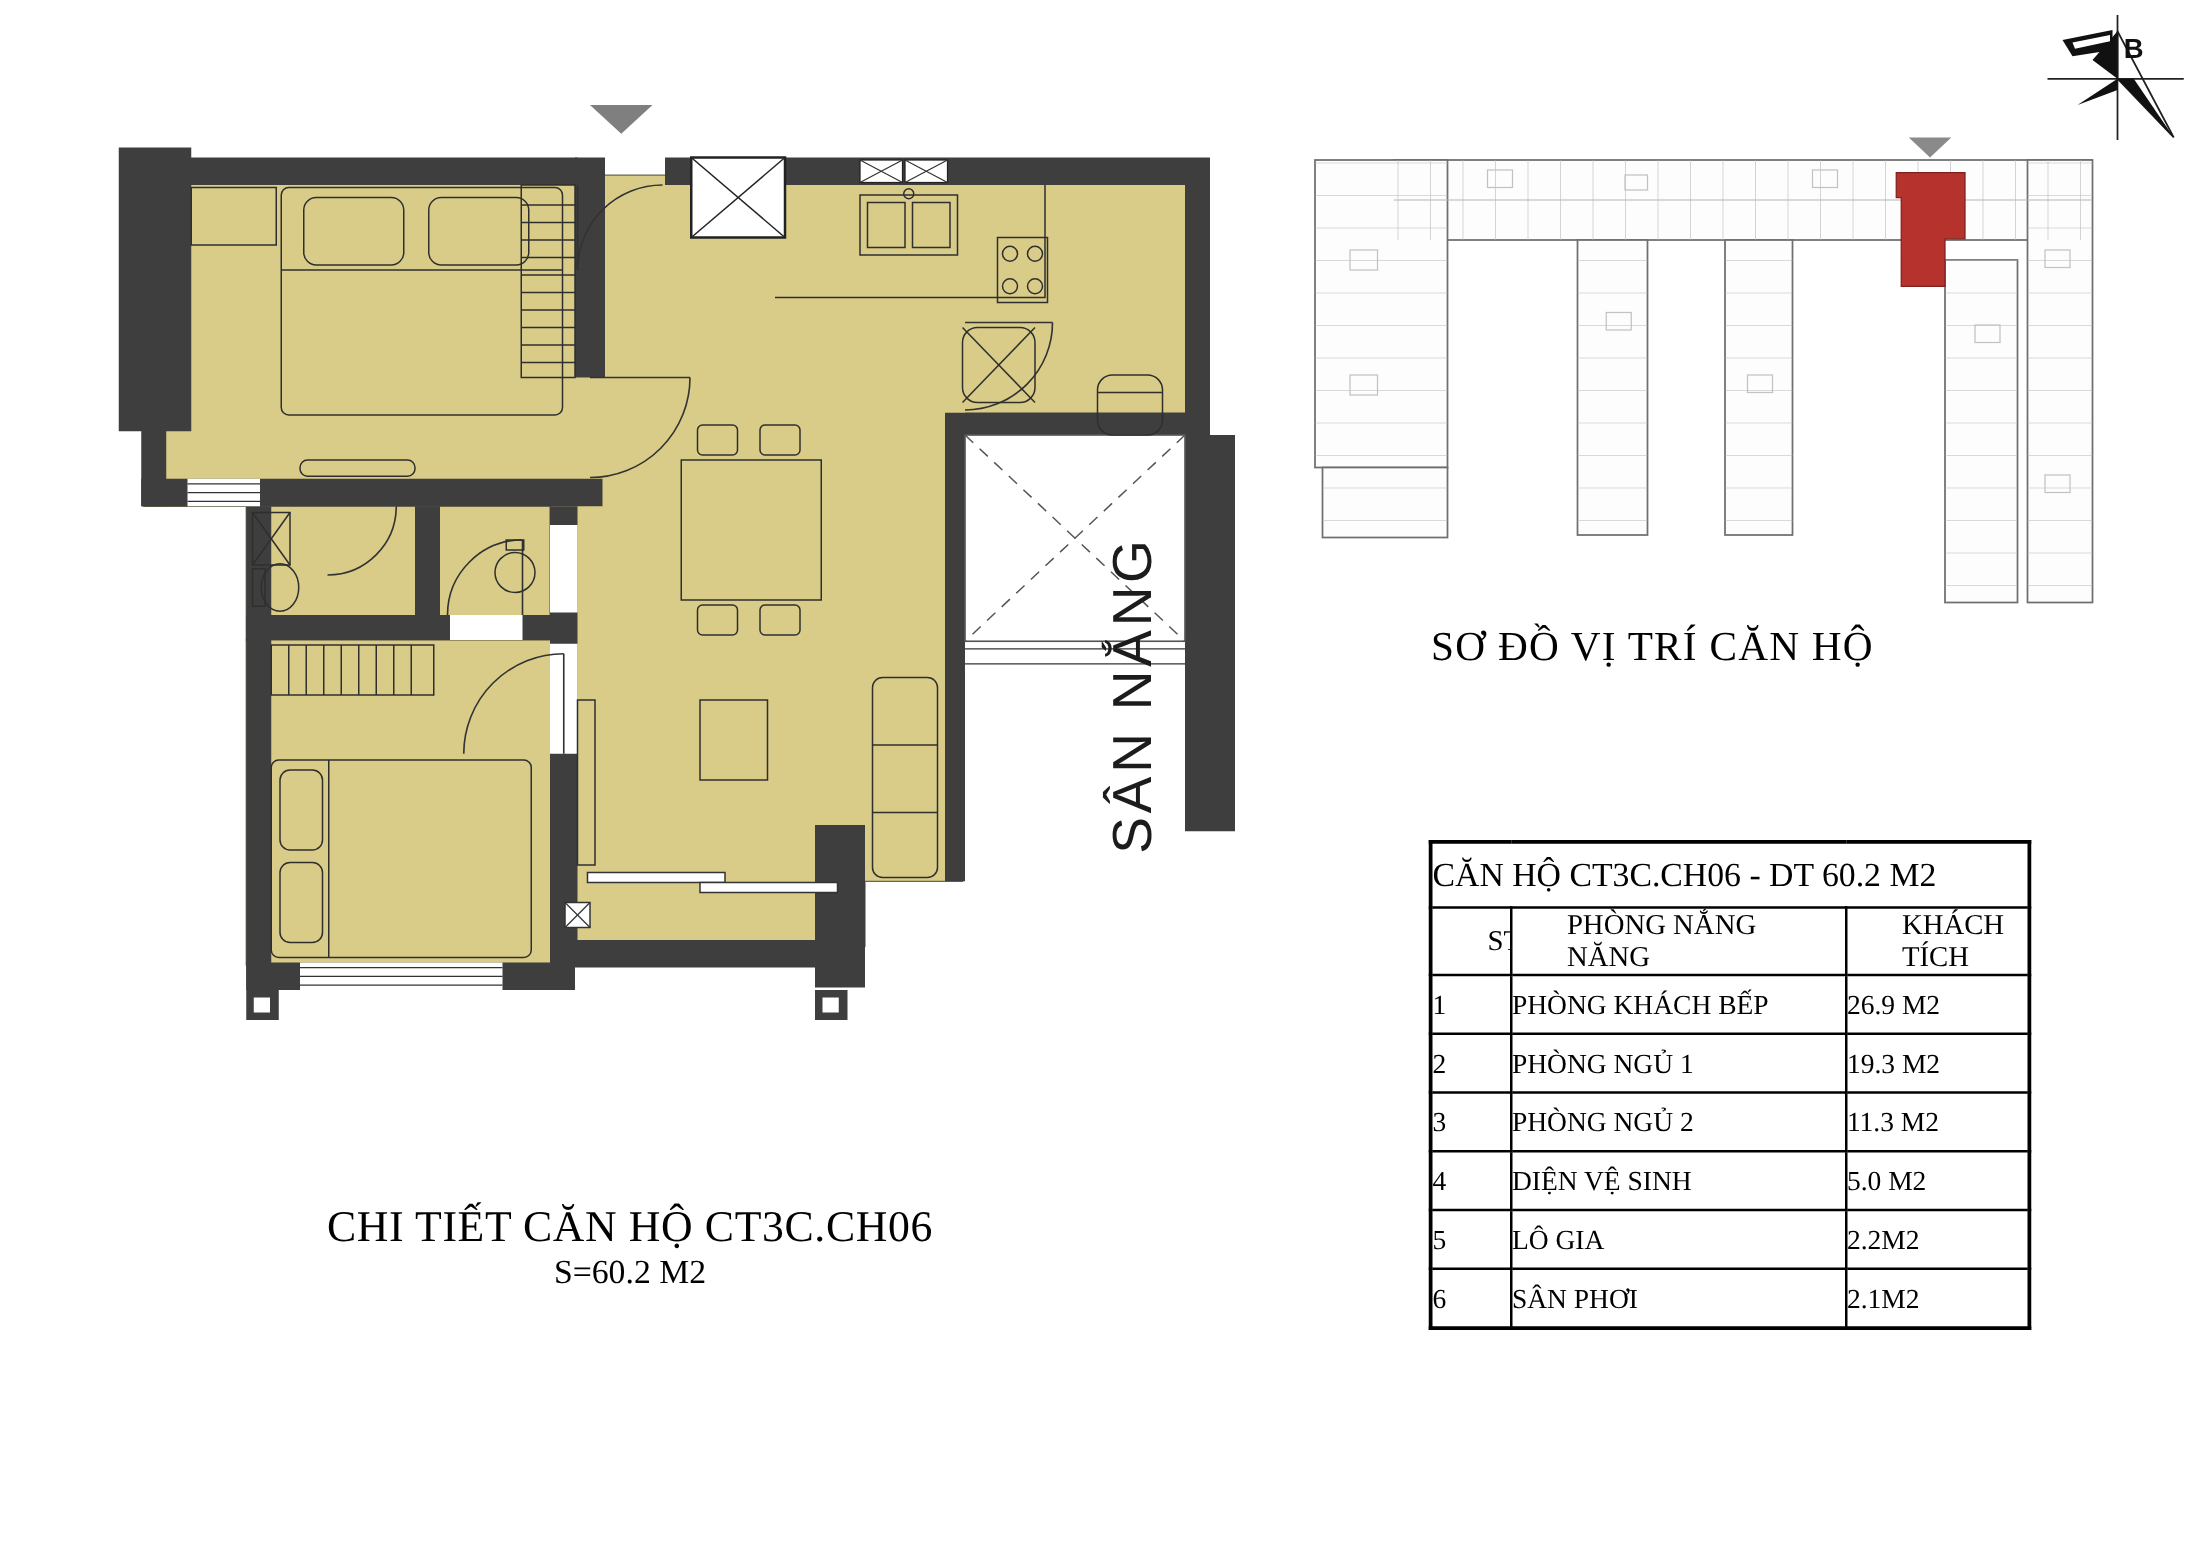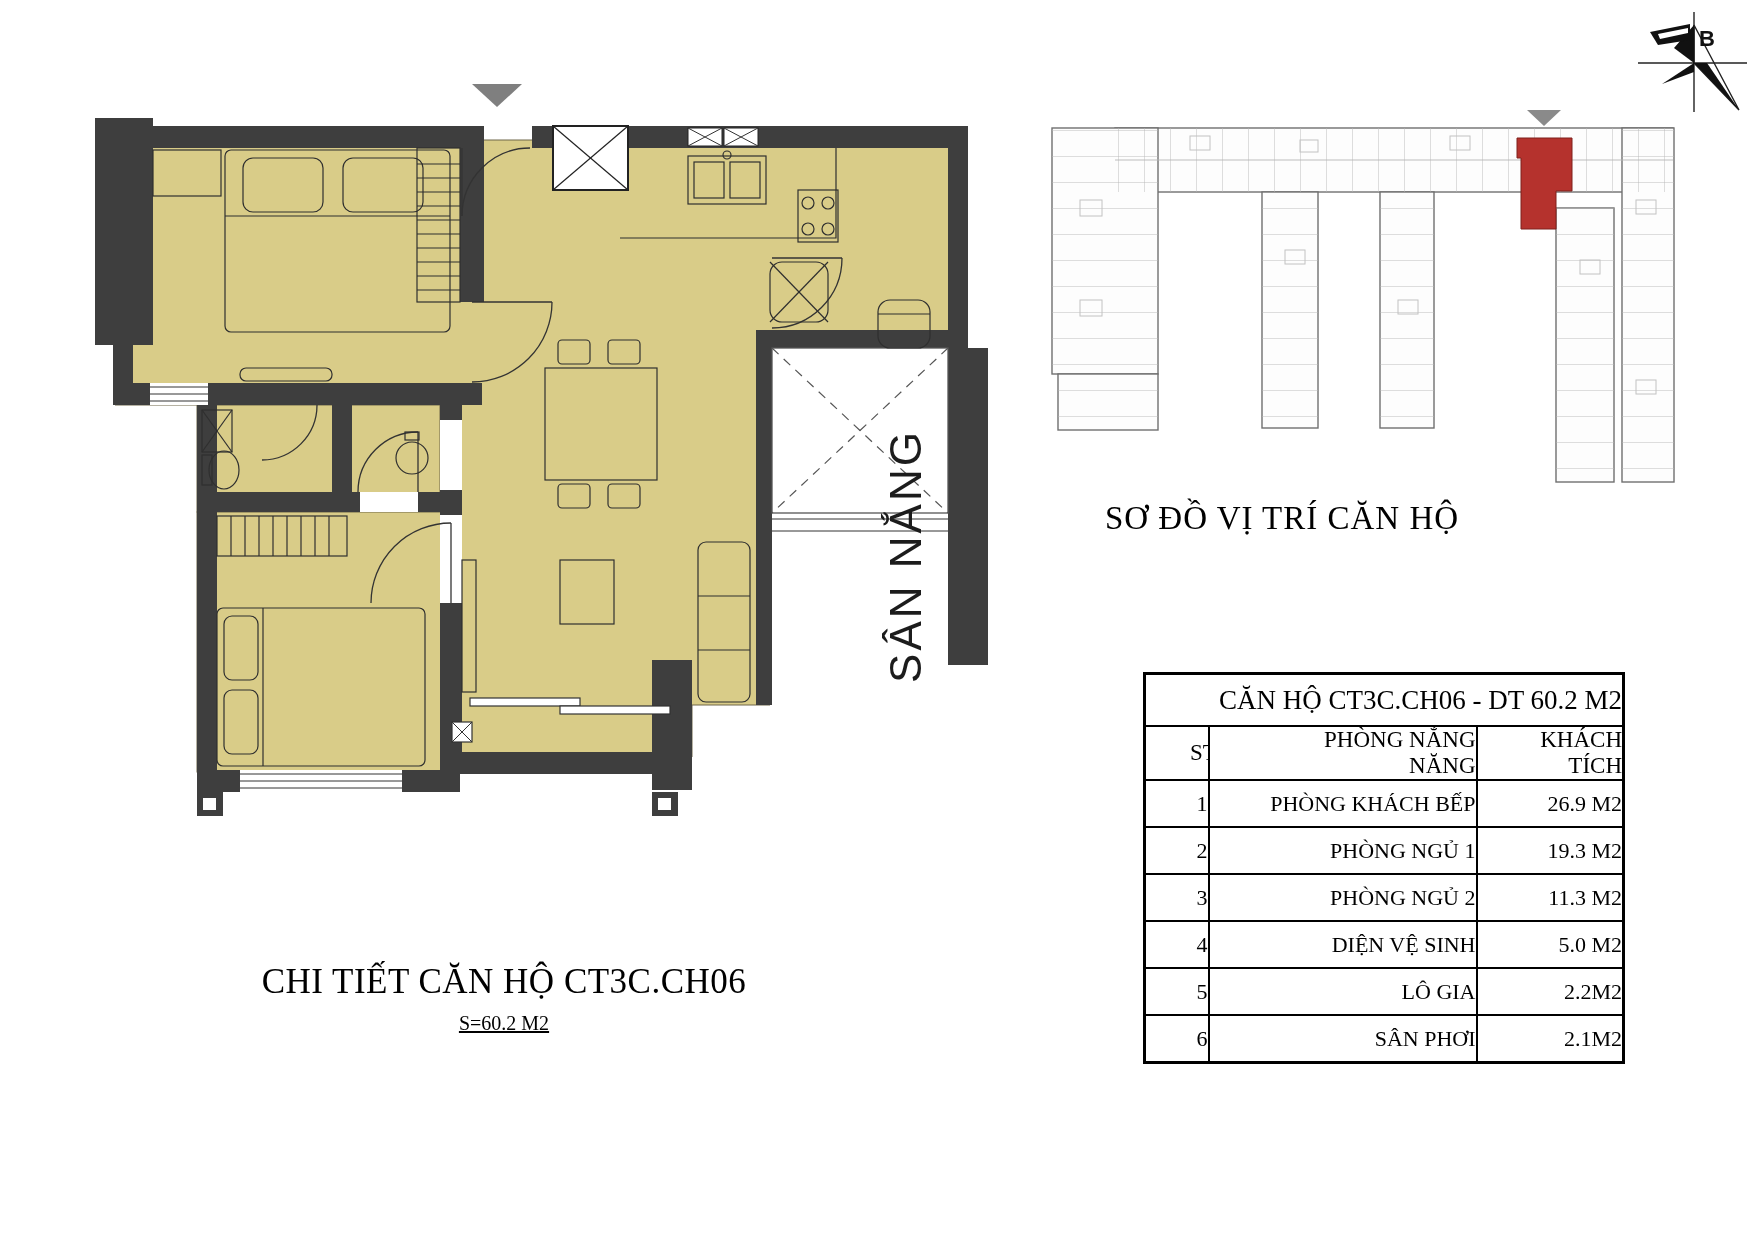--- a/index.html
+++ b/index.html
@@ -9,24 +9,24 @@
   svg{display:block;}
   
   .floor{fill:var(--floor,#d9cc88);}
   .wall{fill:var(--wall,#3e3e3e);}
   .hl{fill:var(--hl,#b5322d);stroke:#7e201d;stroke-width:1;}
   .furn{stroke:#2f2f2f;stroke-width:1.2;fill:none;}
   .door{stroke:#333;stroke-width:1.3;fill:none;}
   .thinln{stroke:#333;stroke-width:1;}
   .caption{ text-align:center; }
   .caption .t1{font-size:35px;letter-spacing:.5px;}
-  .caption .t2{font-size:20px;margin-top:10px;text-decoration:underline;}
+  .caption .t2{font-size:27px;}
   .map-title{font-size:33px;text-align:center;letter-spacing:1px;}
   table.spec{border-collapse:collapse;table-layout:fixed;width:479px;border:3px solid #000;background:#fff;}
-  table.spec td,table.spec th{border:2px solid #000;text-align:right;vertical-align:middle;
+  table.spec td,table.spec th{border:2px solid #000;text-align:left;vertical-align:middle;
       font-weight:normal;padding:0;overflow:hidden;}
   table.spec .title-cell{font-size:27px;height:50px;}
   table.spec th{font-size:23px;height:44px;padding-left:44px;}
   table.spec td{font-size:22px;height:45px;}
 </style>
 </head>
 <body>
 
 <div id="canvas">
 
@@ -250,21 +250,21 @@
       <rect x="1580" y="260" width="20" height="14"></rect>
         <rect x="1636" y="200" width="20" height="14"></rect>
       <rect x="1636" y="380" width="20" height="14"></rect>
         <rect x="1080" y="300" width="22" height="16"></rect>
     </g>
 
     <path class="hl" d="M1517,138 L1572,138 L1572,191 L1556,191 L1556,229 L1521,229 L1521,158 L1517,158 Z"></path>
     <polygon points="1527,110 1561,110 1544,126" fill="#8a8a8a"></polygon>
   </svg>
 
-  <div class="abs map-title" style="left:1012px;top:500px;width:540px;">SƠ ĐỒ VỊ TRÍ CĂN HỘ</div>
+  <div class="abs map-title" style="left:1052px;top:500px;width:540px;">SƠ ĐỒ VỊ TRÍ CĂN HỘ</div>
 
   <table class="spec abs" style="left:1143px;top:672px;">
     <colgroup>
         <col style="width:64px">
         <col style="width:268px">
         <col style="width:147px">
       </colgroup>
     <thead>
       <tr>
         <td class="title-cell" colspan="3">CĂN HỘ CT3C.CH06 - DT 60.2 M2</td>

